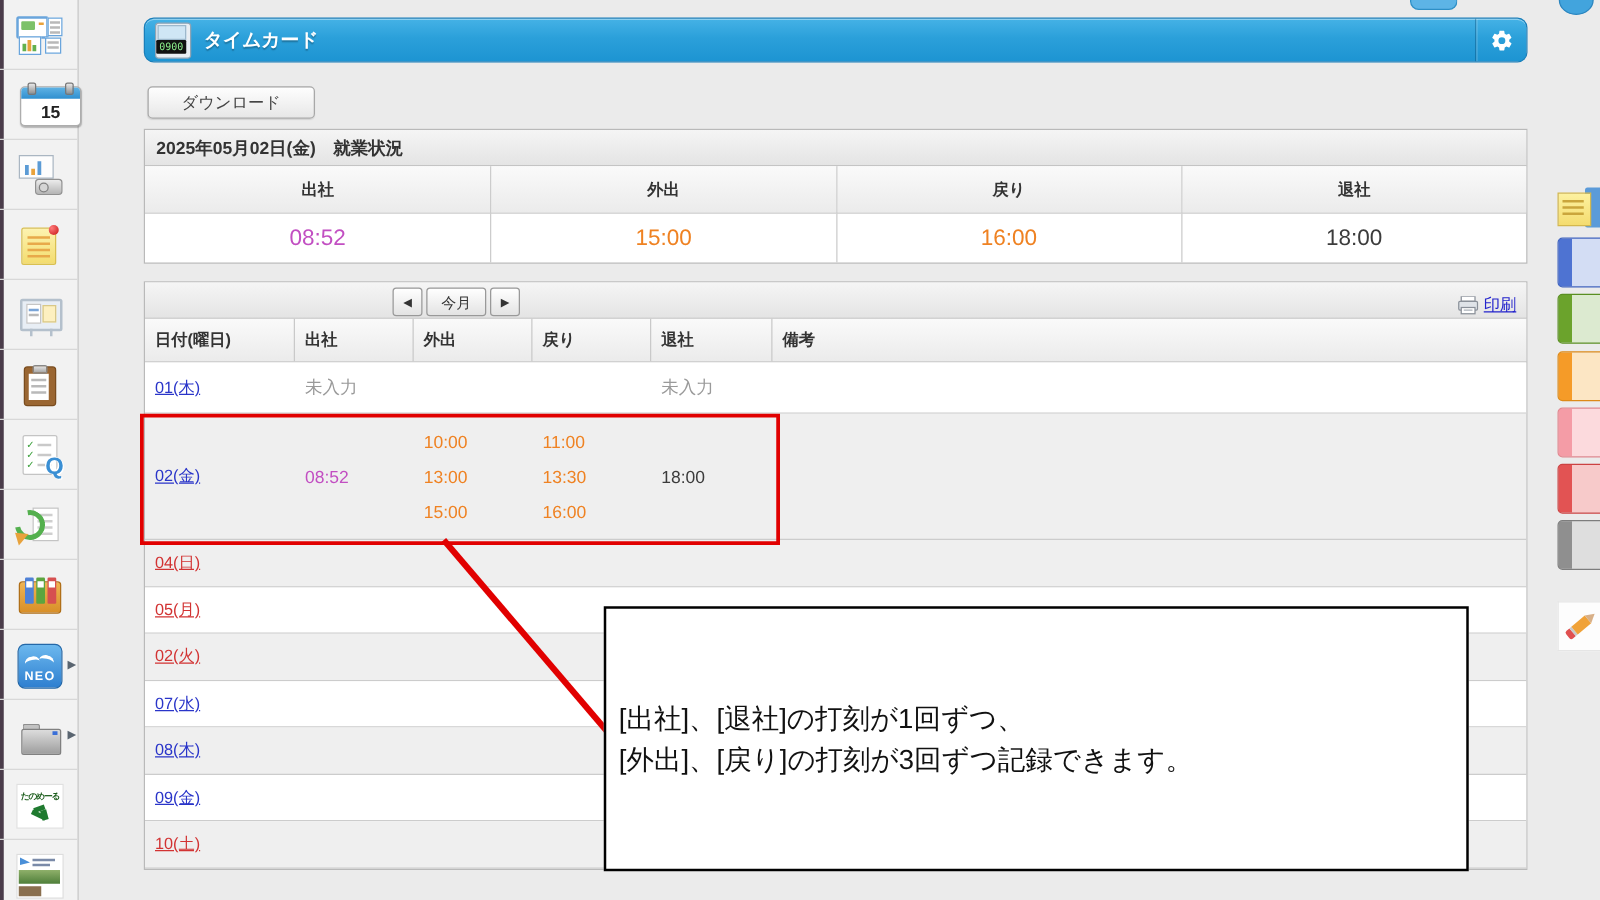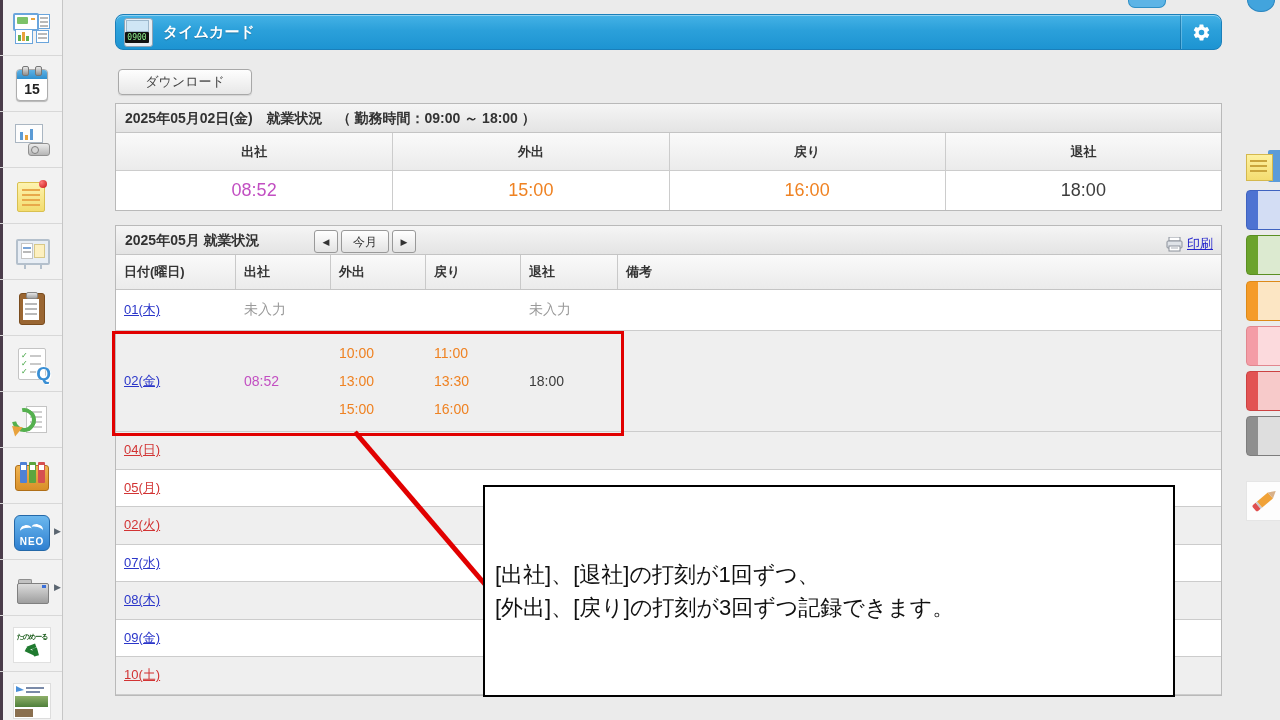--- a/index.html
+++ b/index.html
@@ -21,21 +21,21 @@
   .db-a{left:1px;top:4px;width:22px;height:14px;border:2px solid #6aa5dc;border-radius:2px;background:#fff;}
   .db-a i{position:absolute;left:2px;top:2px;width:11px;height:7px;background:#7cc269;border-radius:1px;}
   .db-a u{position:absolute;right:2px;top:3px;width:4px;height:2px;background:#e8a23c;}
   .db-b{right:0px;top:5px;width:10px;height:13px;border:1px solid #6aa5dc;background:#fff;}
   .db-c{left:3px;bottom:3px;width:16px;height:13px;border:1px solid #6aa5dc;background:#fff;}
   .db-c b{position:absolute;bottom:2px;width:3px;background:#e8a23c;}
   .db-c b.g{background:#63b14e;}
   .db-d{right:1px;bottom:4px;width:11px;height:11px;border:1px solid #6aa5dc;background:#fff;}
   
   .cal{left:4px;top:4px;width:30px;height:30px;background:#fff;border:1px solid #adadad;border-radius:4px;
-       box-shadow:0 1px 1px rgba(0,0,0,.25);}
+       box-shadow:0 1px 1px rgba(0,0,0,.25);padding-left:17px;}
   .cal .band{position:absolute;left:0;top:0;right:0;height:9px;border-radius:3px 3px 0 0;
        background:linear-gradient(#5fb2e4,#2f8fcf);}
   .cal .ring{position:absolute;top:-4px;width:5px;height:8px;border-radius:2px;
        background:linear-gradient(#e8e8e8,#8f8f8f);border:1px solid #777;}
   .cal .num{position:absolute;left:0;right:0;top:11px;text-align:center;font-size:14px;font-weight:bold;color:#222;}
   
   .pr-board{left:3px;top:3px;width:26px;height:17px;background:#fdfdfd;border:1px solid #aab6c2;}
   .pr-board b{position:absolute;bottom:2px;width:3px;background:#5b9bd5;}
   .pr-board b.o{background:#e8a23c;}
   .pr-proj{right:0;bottom:3px;width:20px;height:11px;background:linear-gradient(#ececec,#b5b5b5);
@@ -380,39 +380,37 @@
         <path fill="#ffffff" d="M19.4 13c.04-.33.06-.66.06-1s-.02-.67-.06-1l2.1-1.6c.2-.15.25-.42.13-.64l-2-3.46a.49.49 0 0 0-.6-.22l-2.5 1c-.52-.4-1.08-.73-1.7-.98l-.38-2.68A.49.49 0 0 0 14 2h-4c-.25 0-.46.18-.5.42l-.38 2.68c-.6.25-1.17.58-1.7.98l-2.48-1a.5.5 0 0 0-.6.22l-2 3.46c-.13.22-.07.49.12.64L4.56 11c-.04.33-.06.66-.06 1s.02.67.06 1l-2.1 1.6c-.2.15-.25.42-.13.64l2 3.46c.12.22.38.3.6.22l2.5-1c.52.4 1.08.73 1.7.98l.38 2.68c.04.24.25.42.5.42h4c.25 0 .46-.18.5-.42l.38-2.68c.6-.25 1.17-.58 1.7-.98l2.5 1c.22.08.48 0 .6-.22l2-3.46a.5.5 0 0 0-.13-.64L19.4 13zM12 15.5a3.5 3.5 0 1 1 0-7 3.5 3.5 0 0 1 0 7z"></path>
       </svg>
     </div>
   </div>
 
   <div id="download-btn">ダウンロード</div>
 
   <div class="panel" id="today-panel">
     <div class="p-title">
       <span>2025年05月02日(金)　就業状況</span>
-      <span style="margin-left:14px;">（ 勤務時間：09:00 ～ 18:00 ）</span>
     </div>
     <div id="today-cols">
       <div class="hc">出社</div>
       <div class="hc">外出</div>
       <div class="hc">戻り</div>
       <div class="hc">退社</div>
     </div>
     <div id="today-vals">
       <div class="vc c-magenta">08:52</div>
       <div class="vc c-orange">15:00</div>
       <div class="vc c-orange">16:00</div>
       <div class="vc c-dark">18:00</div>
     </div>
   </div>
 
   <div class="panel" id="monthly-panel">
     <div class="p-title" id="monthly-title-bar">
-      <span>2025年05月 就業状況</span>
       <div id="monthly-nav">
         <div class="navbtn sq">◀</div>
         <div class="navbtn cur">今月</div>
         <div class="navbtn sq">▶</div>
       </div>
       <div id="print-link">
         <svg width="17" height="15" viewBox="0 0 17 15">
           <rect x="3" y="0" width="11" height="4" fill="#ffffff" stroke="#8a9099"></rect>
           <rect x="1" y="4" width="15" height="7" rx="1" fill="#dfe3e8" stroke="#8a9099"></rect>
           <rect x="3" y="9" width="11" height="5" fill="#ffffff" stroke="#8a9099"></rect>

